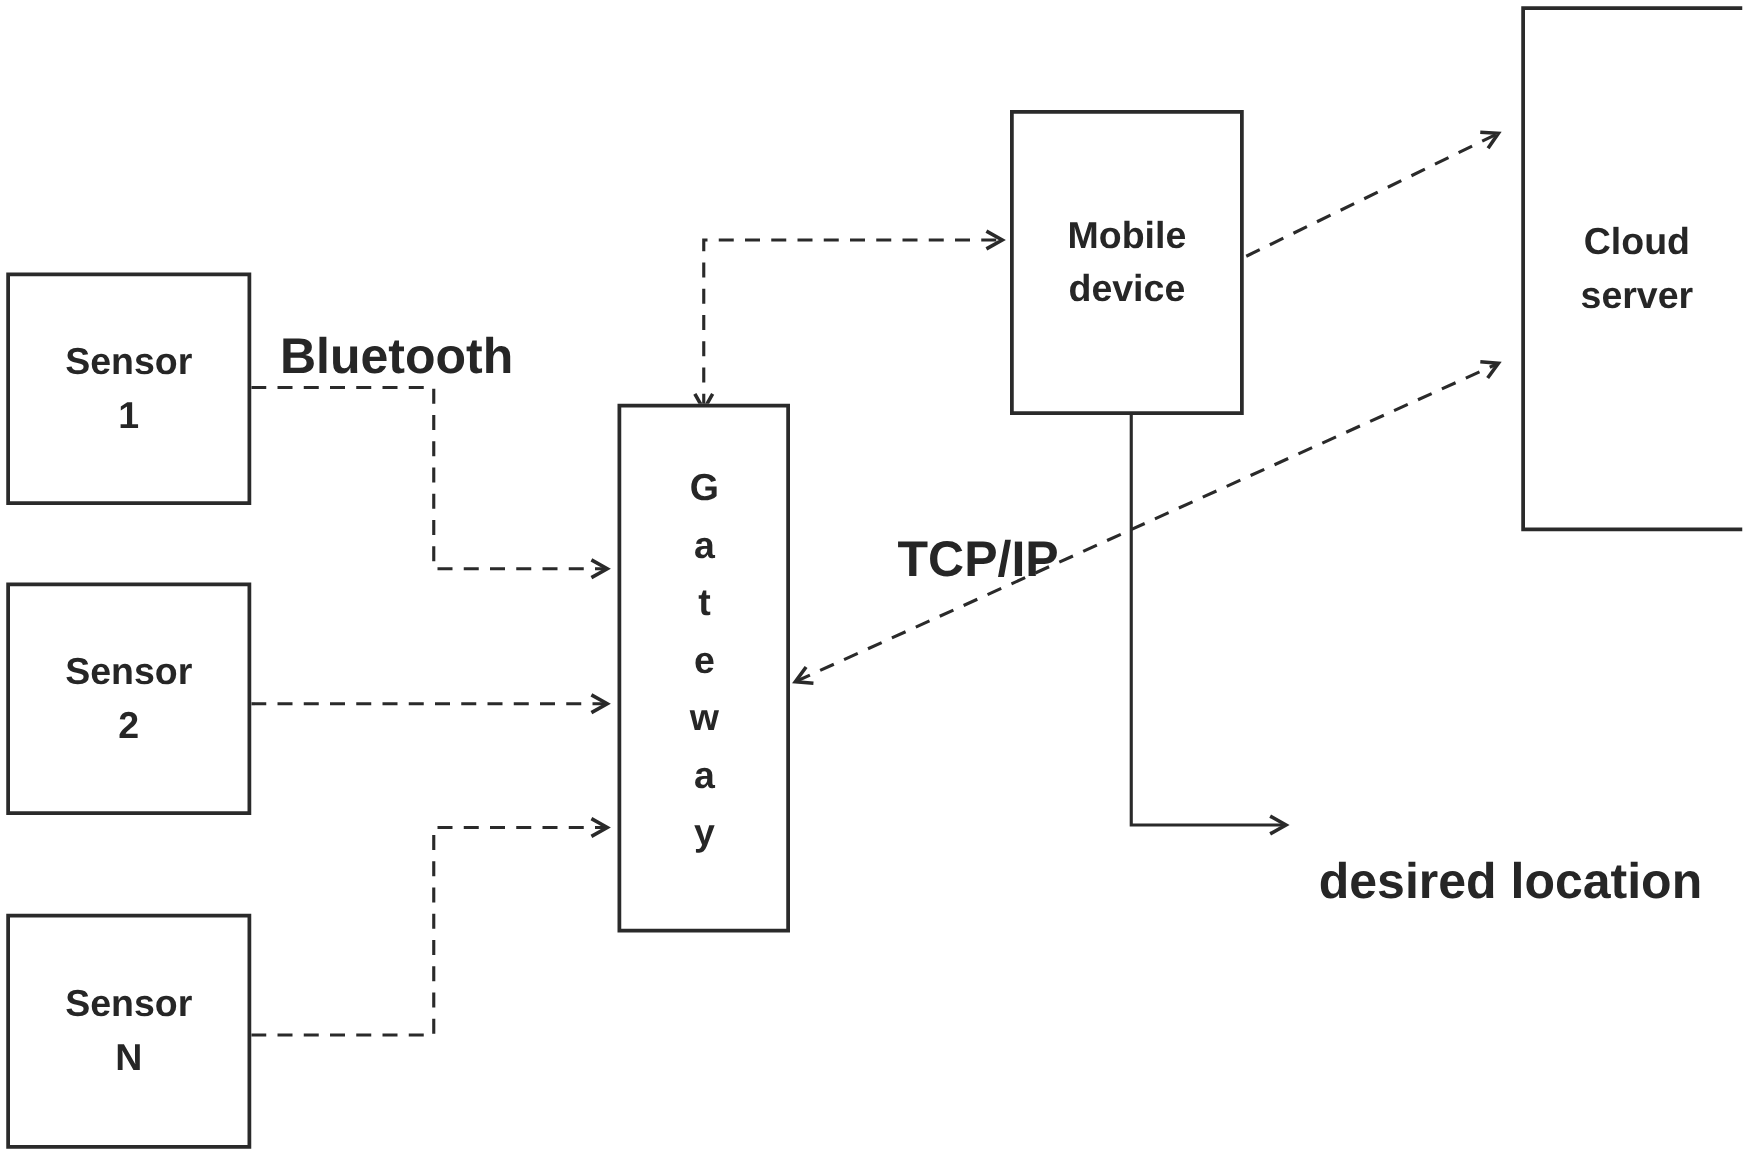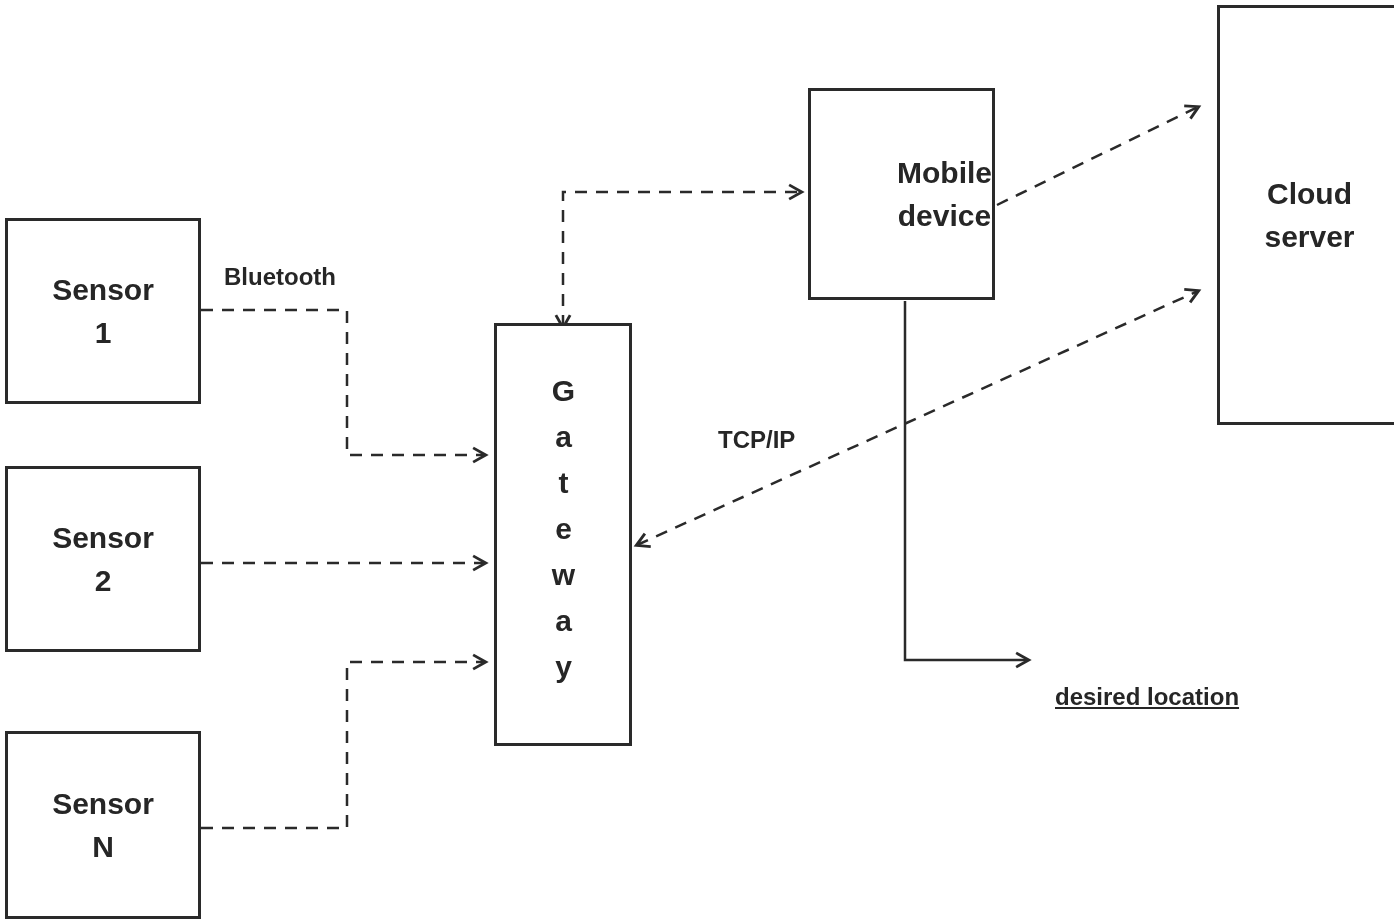--- a/index.html
+++ b/index.html
@@ -45,40 +45,40 @@
     font-size: 30px;
     color: #262626;
     text-align: center;
     white-space: pre-line;
     line-height: 1.45;
   }
   #node-sensor1 { left: 5px;    top: 218px; width: 196px; height: 186px; }
   #node-sensor2 { left: 5px;    top: 466px; width: 196px; height: 186px; }
   #node-sensorN { left: 5px;    top: 731px; width: 196px; height: 188px; }
   #node-gateway { left: 494px;  top: 323px; width: 138px; height: 423px; }
-  #node-mobile  { left: 808px;  top: 88px;  width: 187px; height: 212px; justify-content: flex-end; }
+  #node-mobile  { left: 808px;  top: 88px;  width: 187px; height: 244px; }
   #node-cloud   { left: 1205px; top: 5px;   width: 185px; height: 420px; margin-left: 12px; }
   #node-gateway .label {
     writing-mode: vertical-lr;
     text-orientation: upright;
     letter-spacing: 13px;
     line-height: 1;
     white-space: normal;
   }
   .edge-label {
     position: absolute;
     font-weight: 700;
-    font-size: 24px;
+    font-size: 40px;
     color: #262626;
     white-space: nowrap;
   }
   #lbl-bluetooth { left: 224px;  top: 263px; }
   #lbl-tcpip     { left: 718px;  top: 426px; }
   #lbl-msg1      { left: 1055px; top: 624px; }
-  #lbl-msg2      { left: 1055px; top: 683px; text-decoration: underline; }
+  #lbl-msg2      { left: 1055px; top: 683px; }
 </style>
 </head>
 <body>
 
 <div id="canvas">
 
   <svg class="connectors" width="1394" height="922" viewBox="0 0 1394 922" xmlns="http://www.w3.org/2000/svg">
     <defs>
       <marker id="arrow" viewBox="0 0 12 12" refX="9.5" refY="6" markerWidth="19" markerHeight="19" markerUnits="userSpaceOnUse" orient="auto-start-reverse">
         <path d="M2,1.5 L10,6 L2,10.5" fill="none" stroke="#2a2a2a" stroke-width="1.8"></path>

